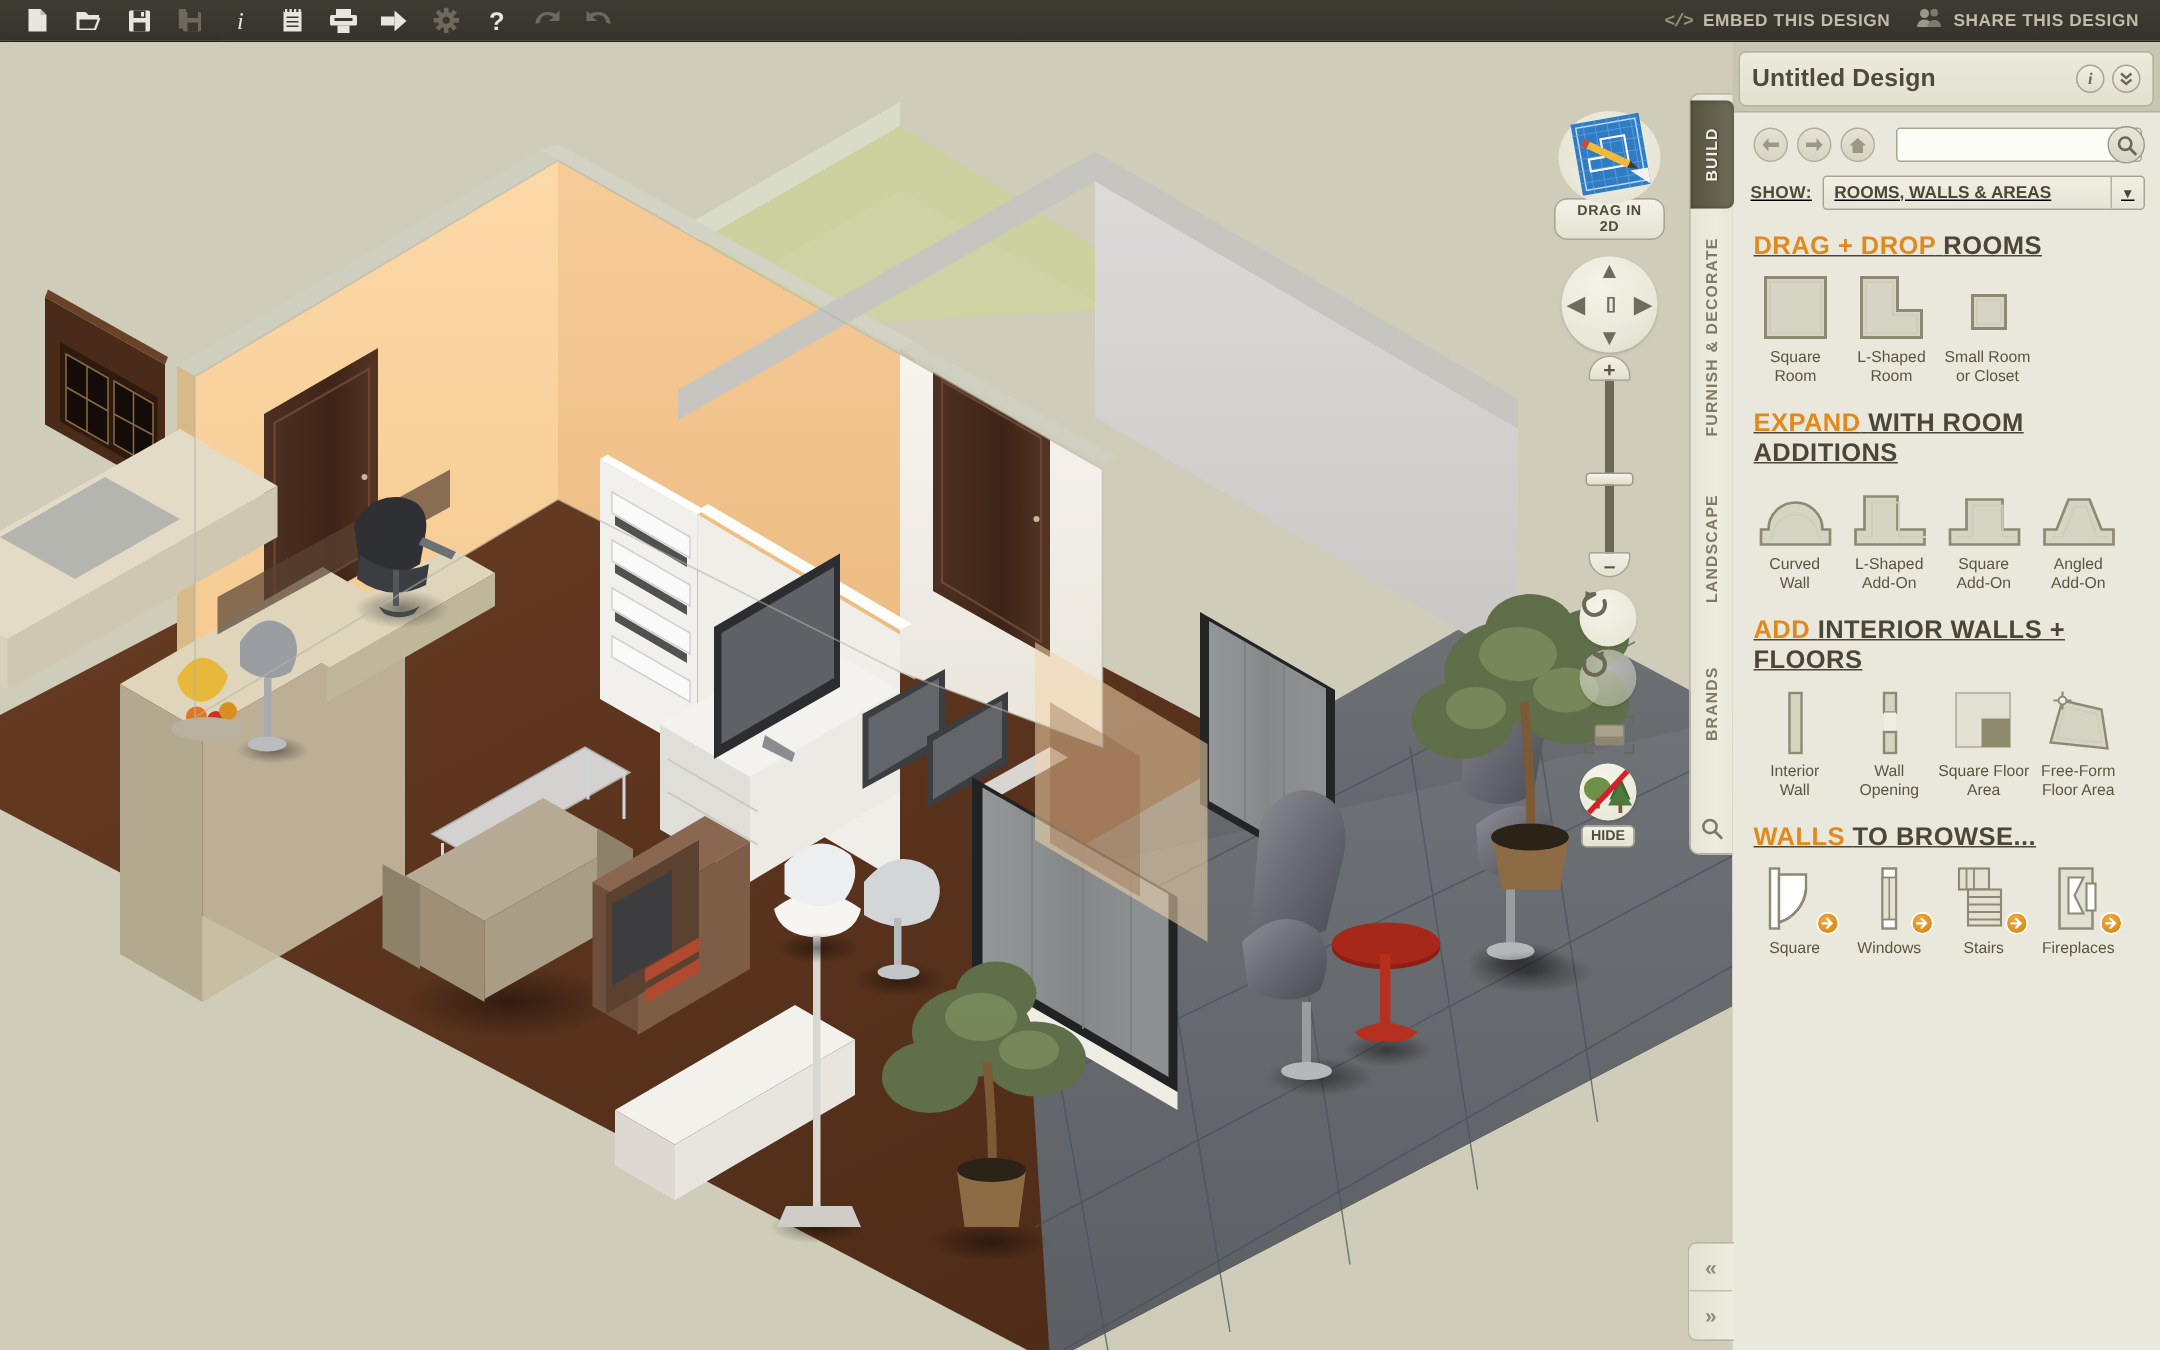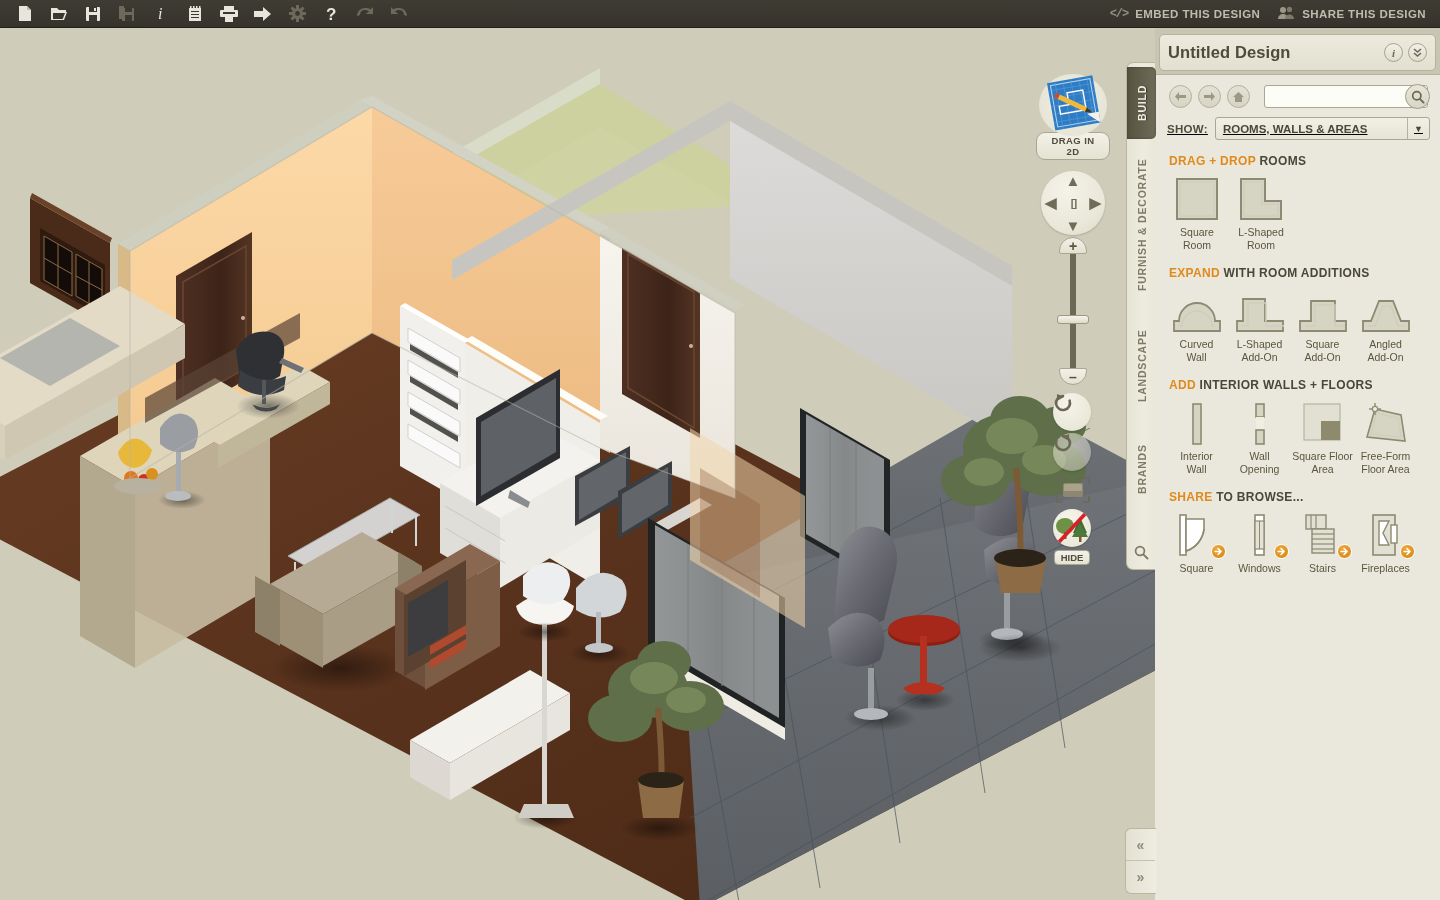--- a/index.html
+++ b/index.html
@@ -222,22 +222,22 @@
     display: flex; align-items: center; padding-left: 7px;
     font-size: 11.5px; font-weight: bold; color: #4a4738; cursor: pointer;
   }
   .select .arrow {
     margin-left: auto; width: 22px; height: 21px; border-left: 1px solid #b5b29e;
     display: flex; align-items: center; justify-content: center; color: #4a4738; font-size: 9px;
   }
 
   .section { padding: 0 10px; margin-top: 14px; }
   .sec-head {
-    font-size: 12px; font-weight: bold; letter-spacing: .3px;
-    color: #4a4738; margin-left: 4px; margin-bottom: 3px;
+    font-size: 17px; font-weight: bold; letter-spacing: .3px;
+    color: #4a4738; margin-left: 4px; margin-bottom: 3px; text-decoration: underline;
   }
   .sec-head .hl { color: #e08a1e; }
   .items { display: flex; }
   .item { text-align: center; cursor: pointer; }
   .item-ico { height: 52px; display: flex; align-items: flex-end; justify-content: center; position: relative; }
   .item-lbl {
     font-size: 10.5px; color: #59563f; line-height: 13px; margin-top: 3px;
   }
   .badge {
     position: absolute; right: 2px; bottom: 0px;
@@ -879,20 +879,32 @@
               <svg width="48" height="48" viewBox="0 0 48 48">
                 <path d="M4 4h24v22h16v18H4z" fill="#d6d5c4" stroke="#8c8a72" stroke-width="2"></path>
                 <path d="M7 7h18v22h16v12H7z" fill="#d6d5c4" stroke="#cfcdbb" stroke-width="1.5"></path>
               </svg>
             </div>
             <div class="item-lbl">
               <div>L-Shaped</div>
               <div>Room</div>
             </div>
           </div>
+          <div class="item" style="width:64px">
+            <div class="item-ico">
+              <svg width="48" height="48" viewBox="0 0 48 48">
+                <rect x="14" y="16" width="22" height="22" fill="#d6d5c4" stroke="#8c8a72" stroke-width="2"></rect>
+                <rect x="17" y="19" width="16" height="16" fill="#d6d5c4" stroke="#cfcdbb" stroke-width="1.3"></rect>
+              </svg>
+            </div>
+            <div class="item-lbl">
+              <div>Small Room</div>
+              <div>or Closet</div>
+            </div>
+          </div>
         </div>
       </div>
 
       <div class="section">
         <div class="sec-head">
           <span class="hl">EXPAND</span>
           <span>WITH ROOM ADDITIONS</span>
         </div>
         <div class="items">
           <div class="item" style="width:63px">
@@ -1001,21 +1013,21 @@
             <div class="item-lbl">
               <div>Free-Form</div>
               <div>Floor Area</div>
             </div>
           </div>
         </div>
       </div>
 
       <div class="section">
         <div class="sec-head">
-          <span class="hl">SHARE</span>
+          <span class="hl">WALLS</span>
           <span>TO BROWSE...</span>
         </div>
         <div class="items">
           <div class="item" style="width:63px">
             <div class="item-ico">
               <svg width="50" height="48" viewBox="0 0 50 48">
                 <rect x="8" y="4" width="6" height="40" fill="#ffffff" stroke="#8c8a72" stroke-width="1.6"></rect>
                 <path d="M14 8h18v10a26 26 0 0 1 -18 22z" fill="#ffffff" stroke="#8c8a72" stroke-width="1.6"></path>
                 <path d="M32 18a26 26 0 0 1 -18 22" fill="none" stroke="#8c8a72" stroke-width="1.6"></path>
               </svg>

